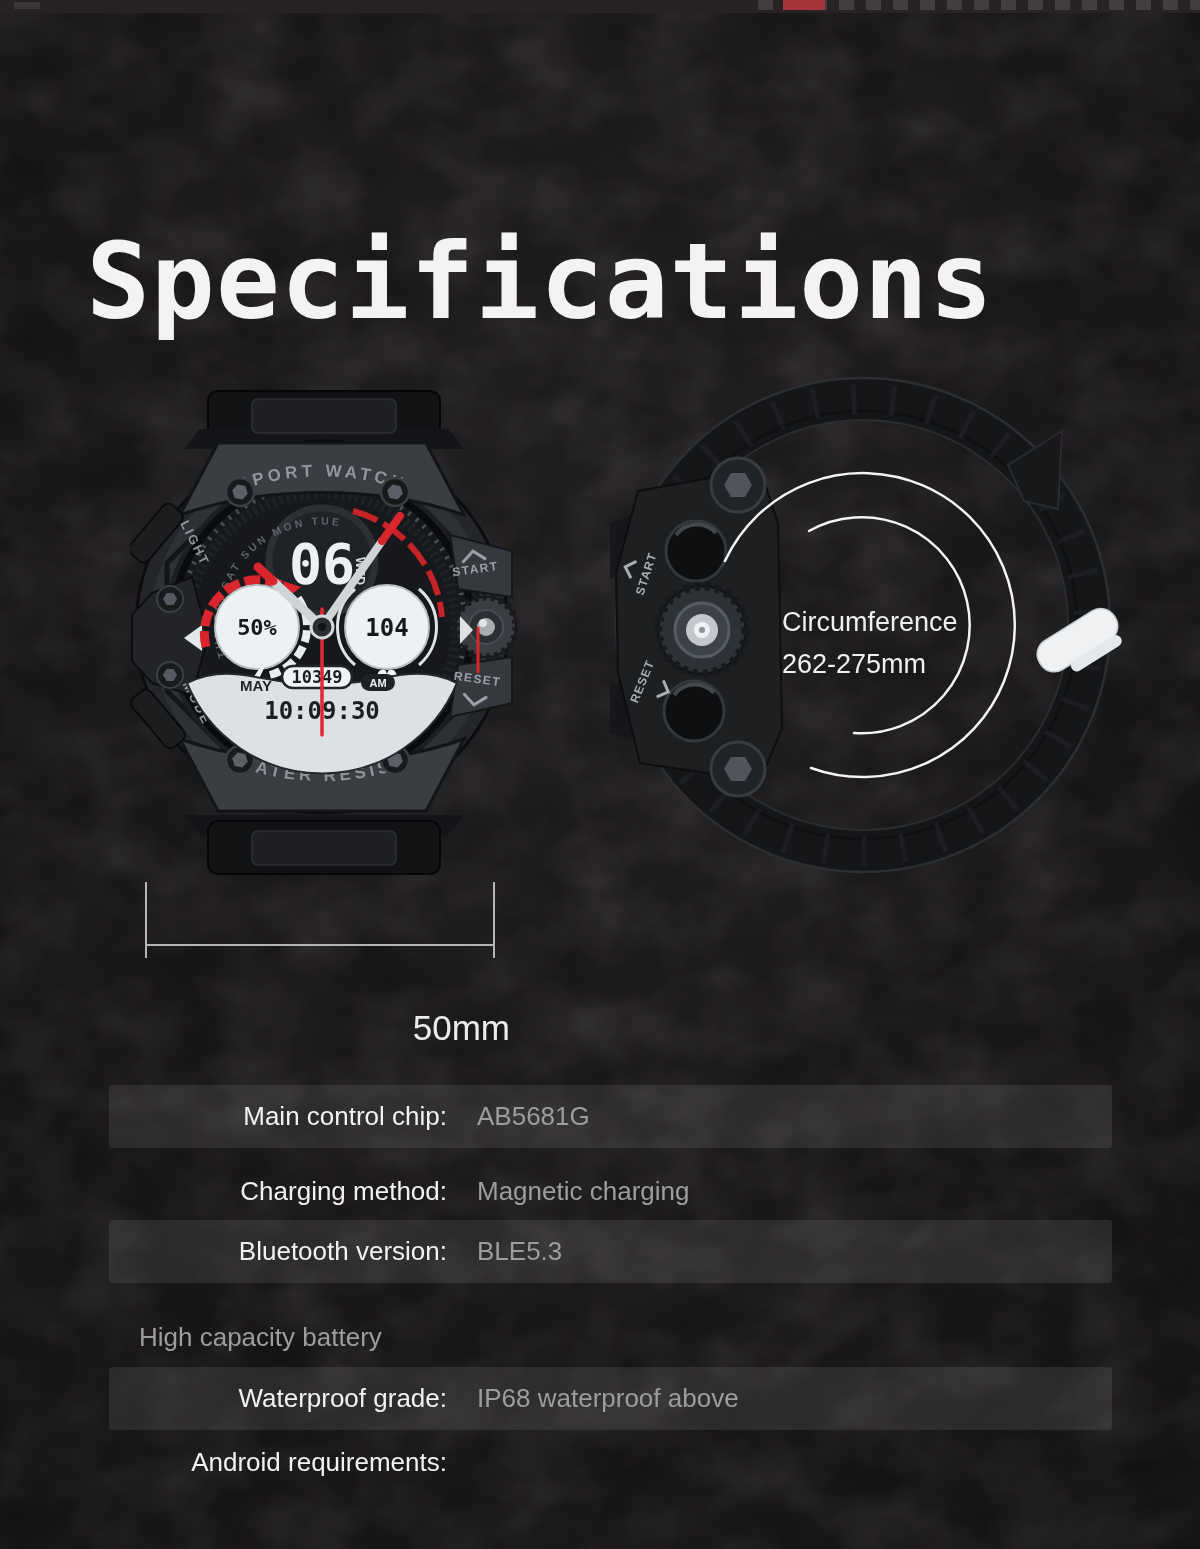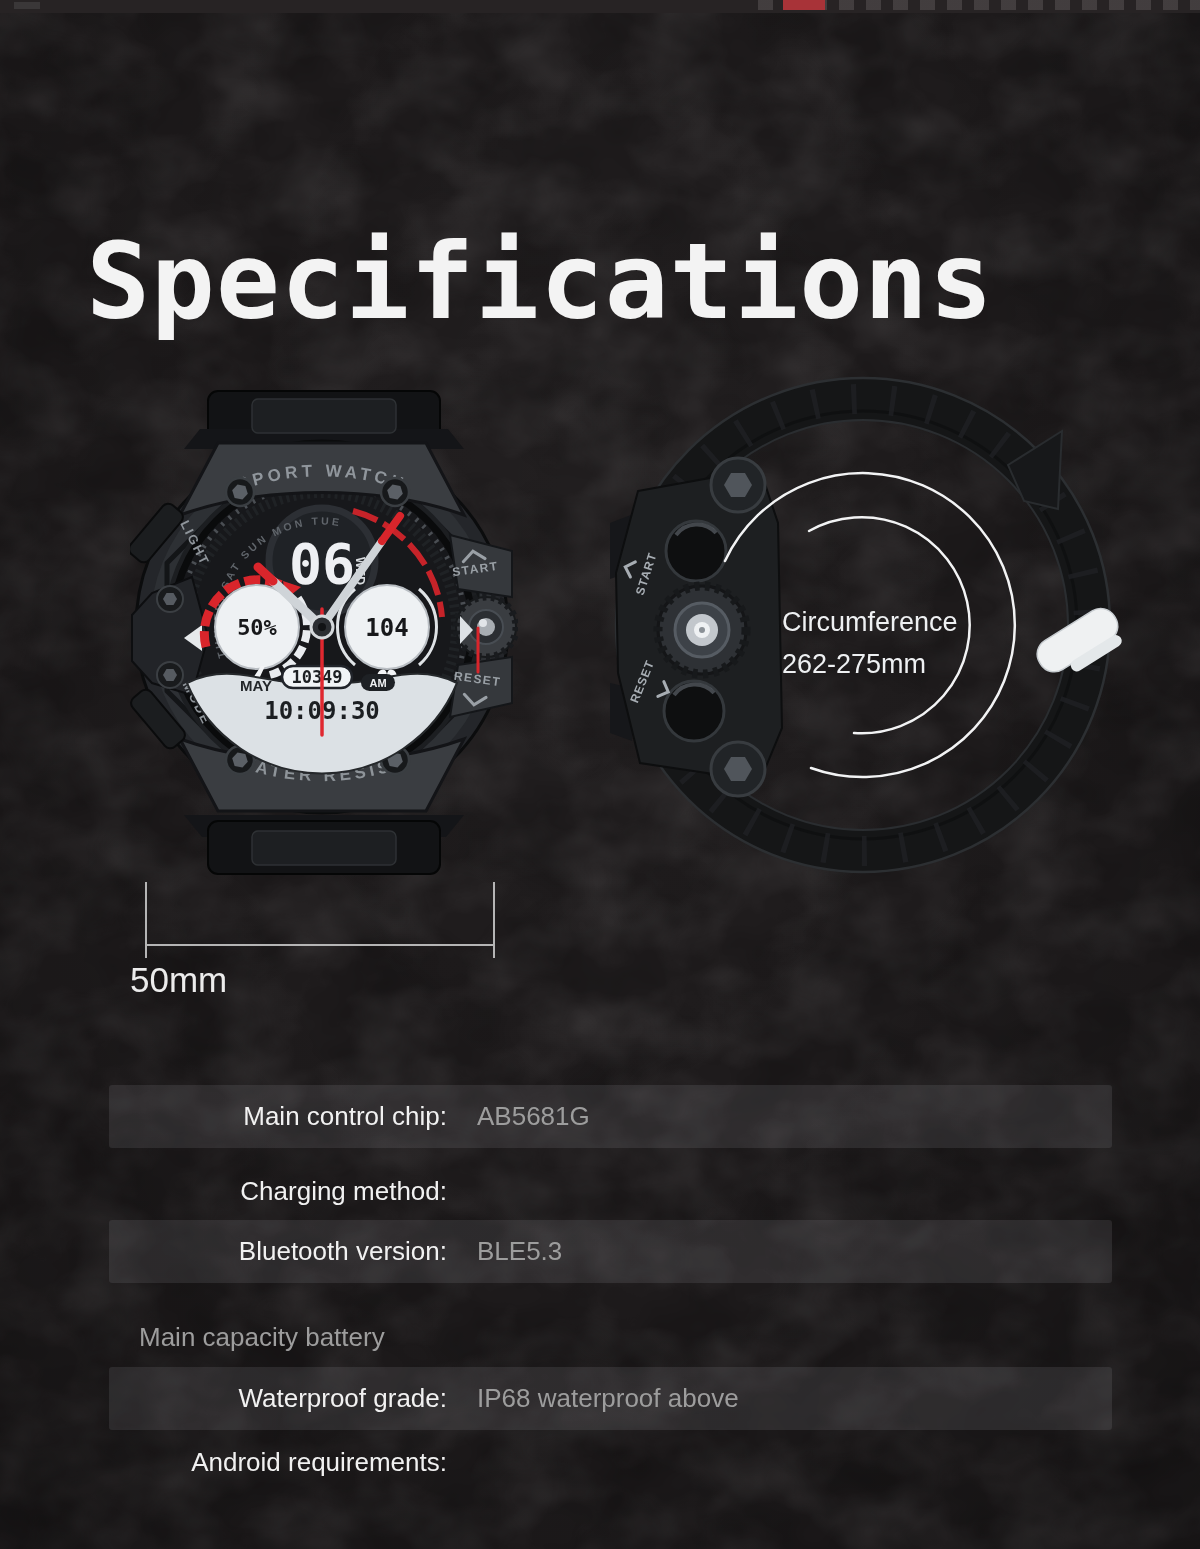--- a/index.html
+++ b/index.html
@@ -24,21 +24,21 @@
     font-size:106px;line-height:106px;letter-spacing:1px;color:#f3f3f3;
   }
   
   .watch-front{position:absolute;left:130px;top:385px;}
   .watch-side{position:absolute;left:610px;top:373px;}
   svg text{font-family:"Liberation Sans",sans-serif;}
   svg .mono{font-family:"DejaVu Sans Mono",monospace;}
   
   .dim-bracket{position:absolute;left:130px;top:875px;}
   .dim-label{
-    position:absolute;left:130px;top:960px;width:380px;text-align:left;
+    position:absolute;left:130px;top:1008px;width:380px;text-align:right;
     font-size:35px;color:#ececec;
   }
   
   .spec-row{
     position:absolute;left:109px;width:1003px;height:63px;
     display:flex;align-items:center;font-size:26px;
   }
   .spec-row.bar{background:rgba(190,190,195,0.12);border-radius:3px;}
   .spec-label{width:338px;text-align:right;color:#f1f1f1;flex:none;}
   .spec-value{margin-left:30px;color:#9d9d9d;}
@@ -289,27 +289,28 @@
 </svg>
 <div class="dim-label">50mm</div>
 
 <div>
   <div class="spec-row bar" style="top:1085px">
     <span class="spec-label">Main control chip:</span>
     <span class="spec-value">AB5681G</span>
   </div>
   <div class="spec-row" style="top:1160px">
     <span class="spec-label">Charging method:</span>
+    <span class="spec-value">Magnetic charging</span>
   </div>
   <div class="spec-row bar" style="top:1220px">
     <span class="spec-label">Bluetooth version:</span>
     <span class="spec-value">BLE5.3</span>
   </div>
   <div class="spec-row" style="top:1306px">
-    <span class="spec-value">Main capacity battery</span>
+    <span class="spec-value">High capacity battery</span>
   </div>
   <div class="spec-row bar" style="top:1367px">
     <span class="spec-label">Waterproof grade:</span>
     <span class="spec-value">IP68 waterproof above</span>
   </div>
   <div class="spec-row" style="top:1431px">
     <span class="spec-label">Android requirements:</span>
   </div>
 </div>
 

